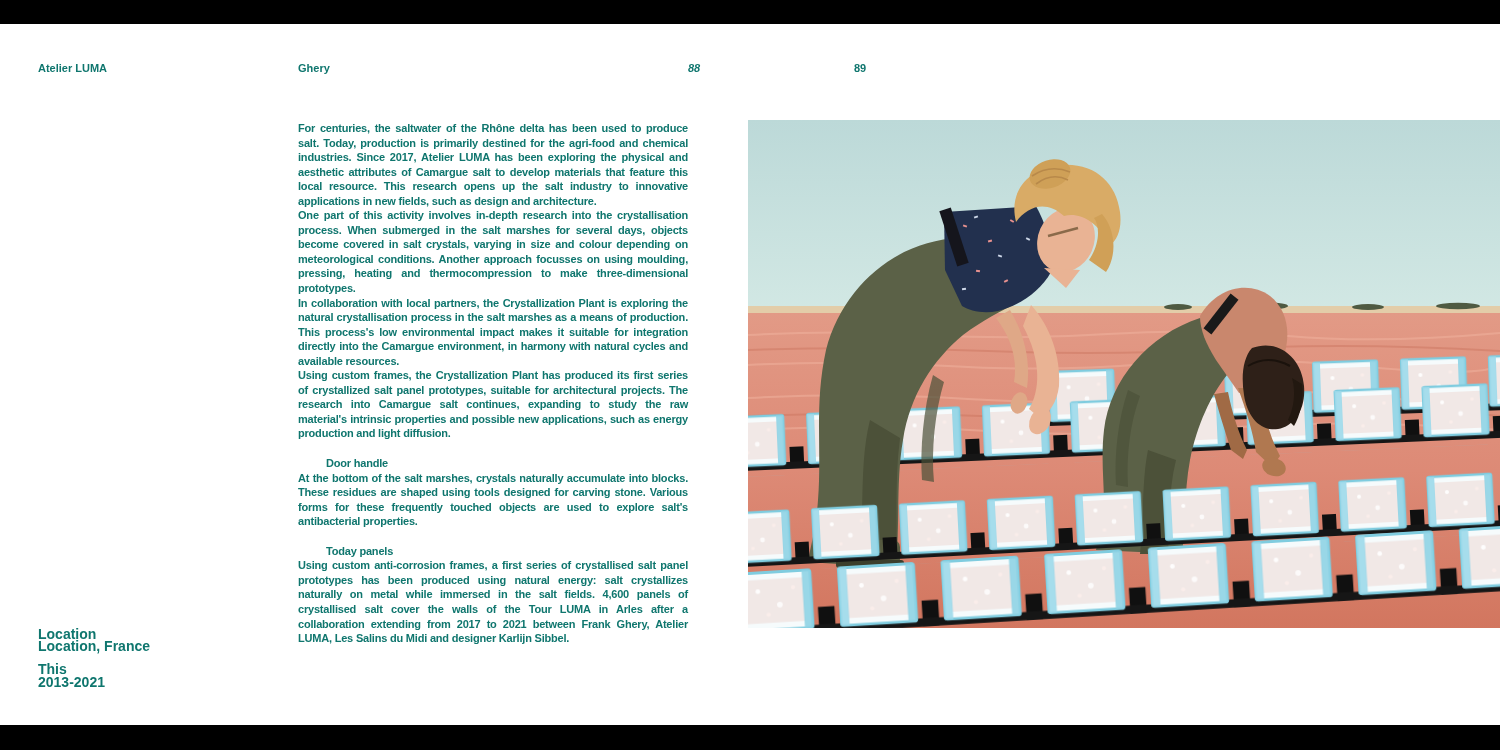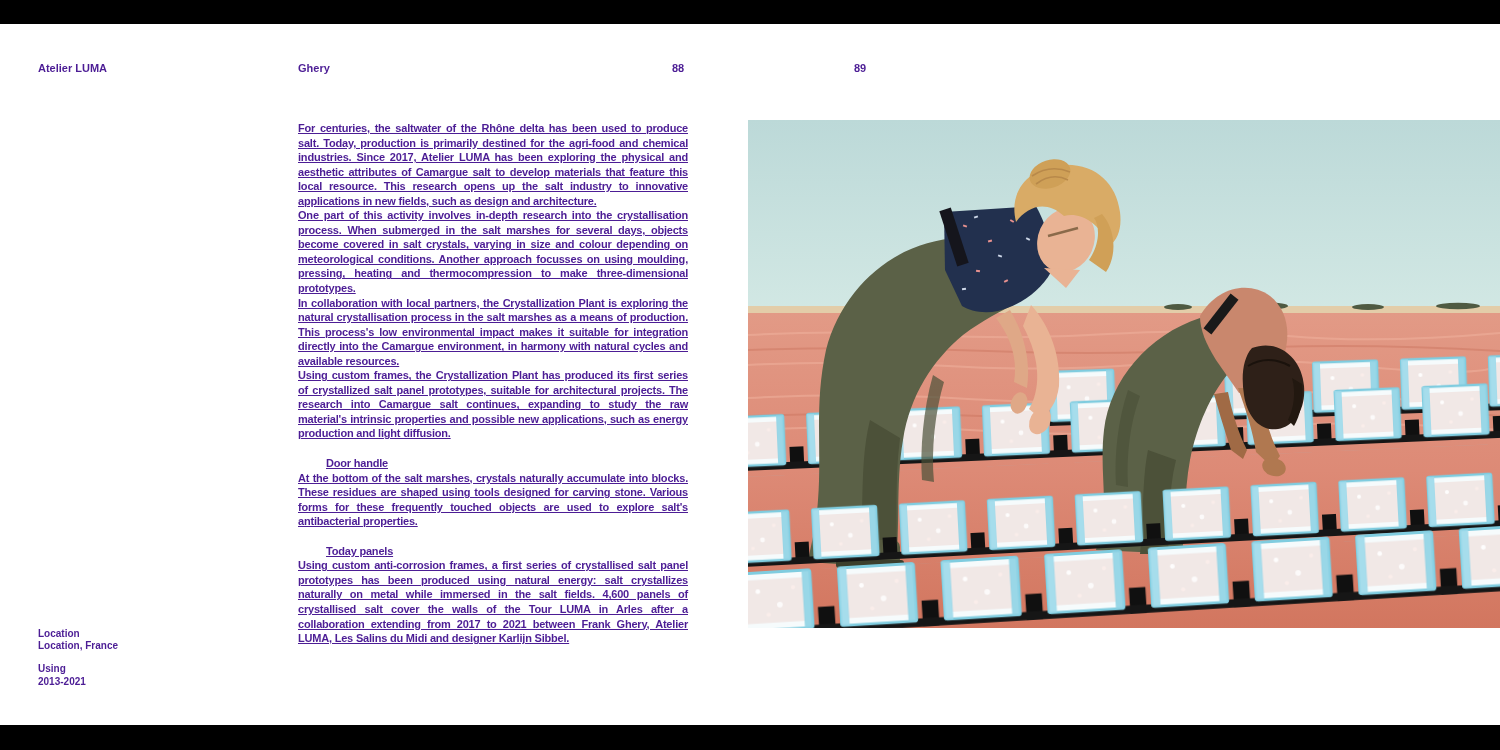--- a/index.html
+++ b/index.html
@@ -1,40 +1,40 @@
 <!DOCTYPE html>
 <html lang="en"><head>
 <meta charset="utf-8">
 <style>
   html,body { margin:0; padding:0; }
   body { width:1500px; height:750px; background:#ffffff; overflow:hidden; }
   .page {
     position:relative; width:1448px; height:750px; background:#ffffff;
-    font-family:"Liberation Sans", sans-serif; color:#4c1d95;
+    font-family:"Liberation Sans", sans-serif; color:#0f766e;
   }
   .bar { position:absolute; left:0; width:1500px; background:#000; }
   .bar.top { top:0; height:24px; }
   .bar.bottom { top:725px; height:25px; }
 
   .hdr { position:absolute; top:62px; font-size:11px; font-weight:bold; letter-spacing:0; white-space:nowrap; }
   .hdr.brand { left:38px; }
   .hdr.title { left:298px; }
-  .hdr.pg-left { left:672px; }
+  .hdr.pg-left { left:688px;font-style:italic; }
   .hdr.pg-right { left:854px; }
 
   .article {
     position:absolute; left:298px; top:121px; width:390px;
     font-size:11px; font-weight:bold; line-height:14.55px;
-    text-align:justify; letter-spacing:-0.2px; hyphens:auto;text-decoration:underline; -webkit-hyphens:auto;
+    text-align:justify; letter-spacing:-0.2px; hyphens:auto; -webkit-hyphens:auto;
   }
   .article p { margin:0; }
   .section { margin-top:15px; }
   .section .sec-heading { display:block; text-align:left;padding-left:28px; }
 
-  .meta { position:absolute; left:38px; top:628px; font-size:10px; font-weight:bold; line-height:12.2px; }
+  .meta { position:absolute; left:38px; top:628px; font-size:14px; font-weight:bold; line-height:12.2px; }
   .meta .group { margin-bottom:11px; }
   .meta div { white-space:nowrap; }
 
   .photo {
     position:absolute; left:748px; top:120px; width:752px; height:508px;
     overflow:hidden; background:#c3dedd;
   }
   .photo svg { display:block; }
 </style>
 </head>
@@ -64,21 +64,21 @@
       <p>Using custom anti-corrosion frames, a first series of crystallised salt panel prototypes has been produced using natural energy: salt crystallizes naturally on metal while immersed in the salt fields. 4,600 panels of crystallised salt cover the walls of the Tour LUMA in Arles after a collaboration extending from 2017 to 2021 between Frank Ghery, Atelier LUMA, Les Salins du Midi and designer Karlijn Sibbel.</p>
     </div>
   </div>
 
   <div class="meta">
     <div class="group">
       <div>Location</div>
       <div>Location, France</div>
     </div>
     <div class="group">
-      <div>Using</div>
+      <div>This</div>
       <div>2013-2021</div>
     </div>
   </div>
 
   <div class="photo">
     <svg width="752" height="508" viewBox="0 0 752 508" xmlns="http://www.w3.org/2000/svg">
       <defs>
         <linearGradient id="skyGrad" x1="0" y1="0" x2="0" y2="1">
           <stop offset="0" stop-color="#bcd9d8"></stop>
           <stop offset="1" stop-color="#d2e8e4"></stop>

